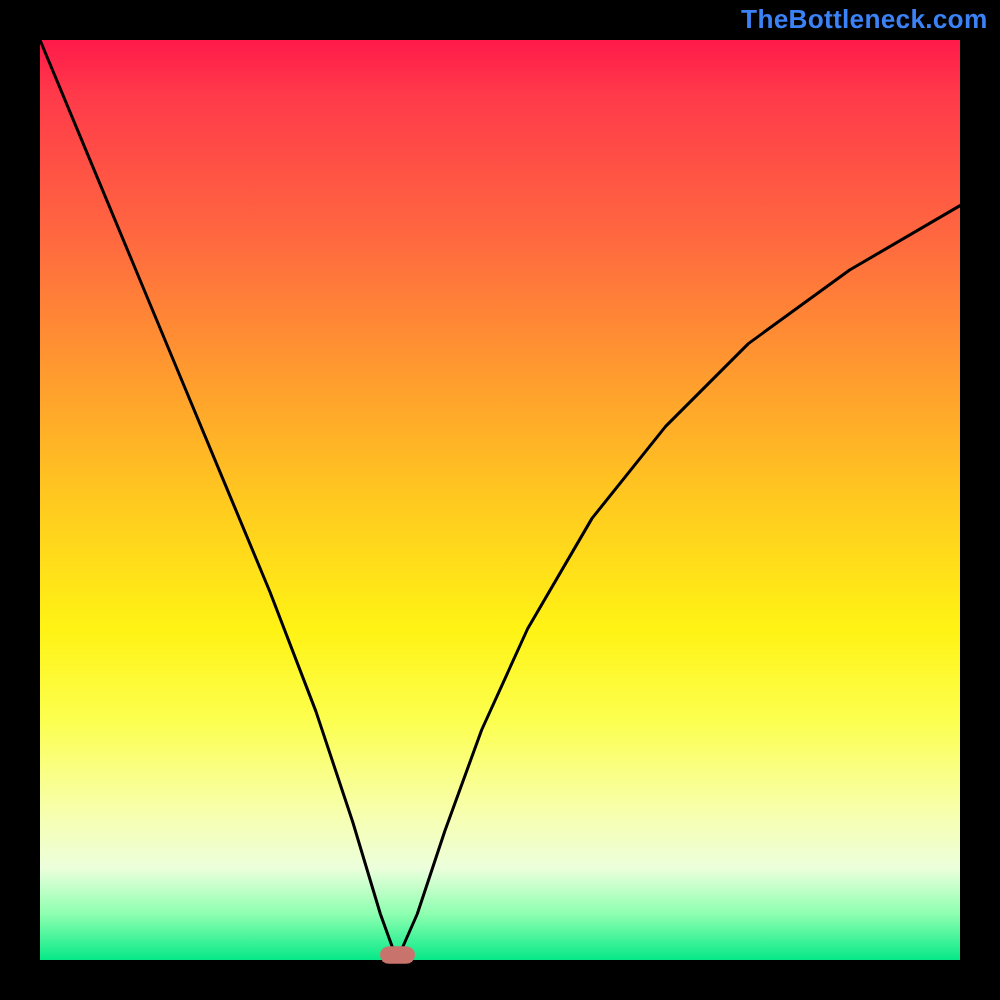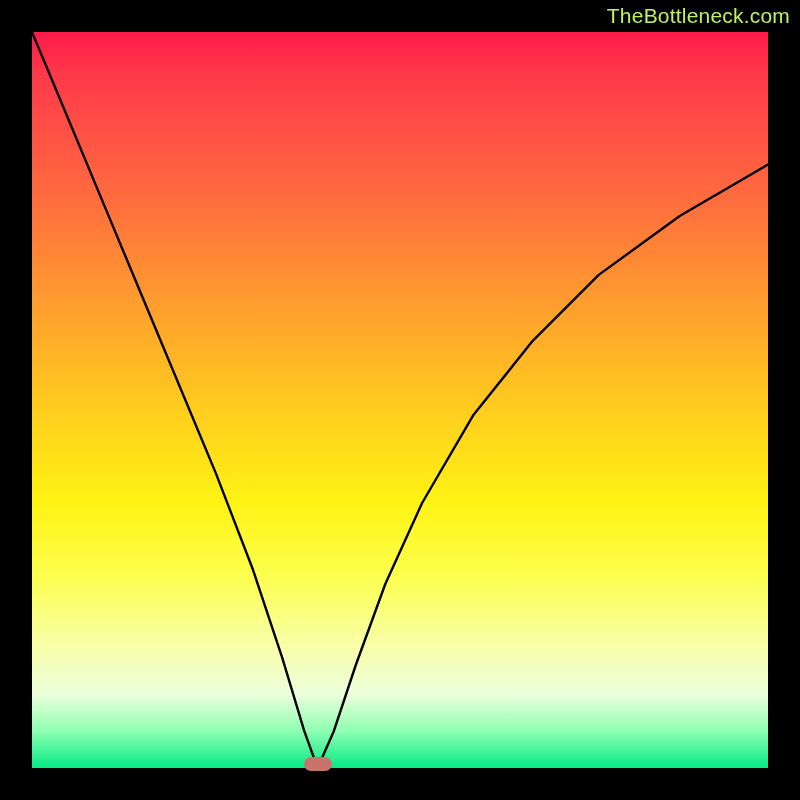--- a/index.html
+++ b/index.html
@@ -14,23 +14,23 @@
   .frame {
     position: relative;
     width: 800px;
     height: 800px;
     background: #000;
   }
   .watermark {
     position: absolute;
     top: 4px;
     right: 10px;
-    color: #bef264;
+    color: #3b82f6;
     font-size: 21px;
-    font-weight: 400;
+    font-weight: 700;
     letter-spacing: 0.2px;
     z-index: 10;
   }
   .plot-area {
     position: absolute;
     left: 32px;
     top: 32px;
     width: 736px;
     height: 736px;
     

